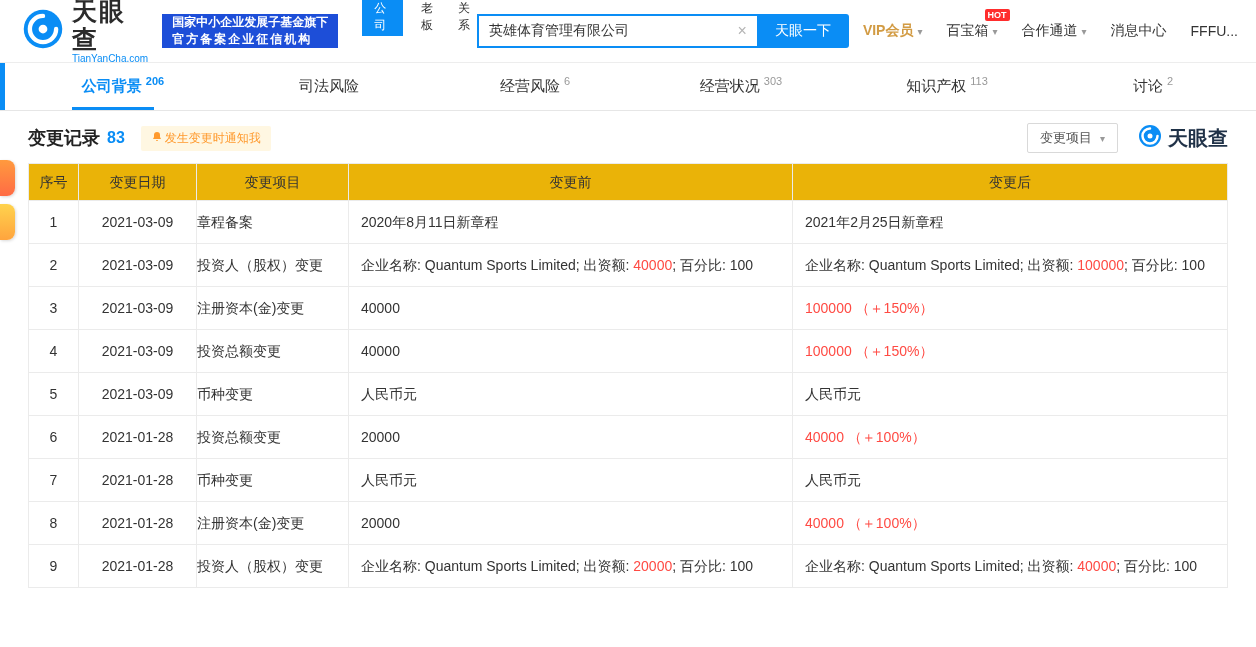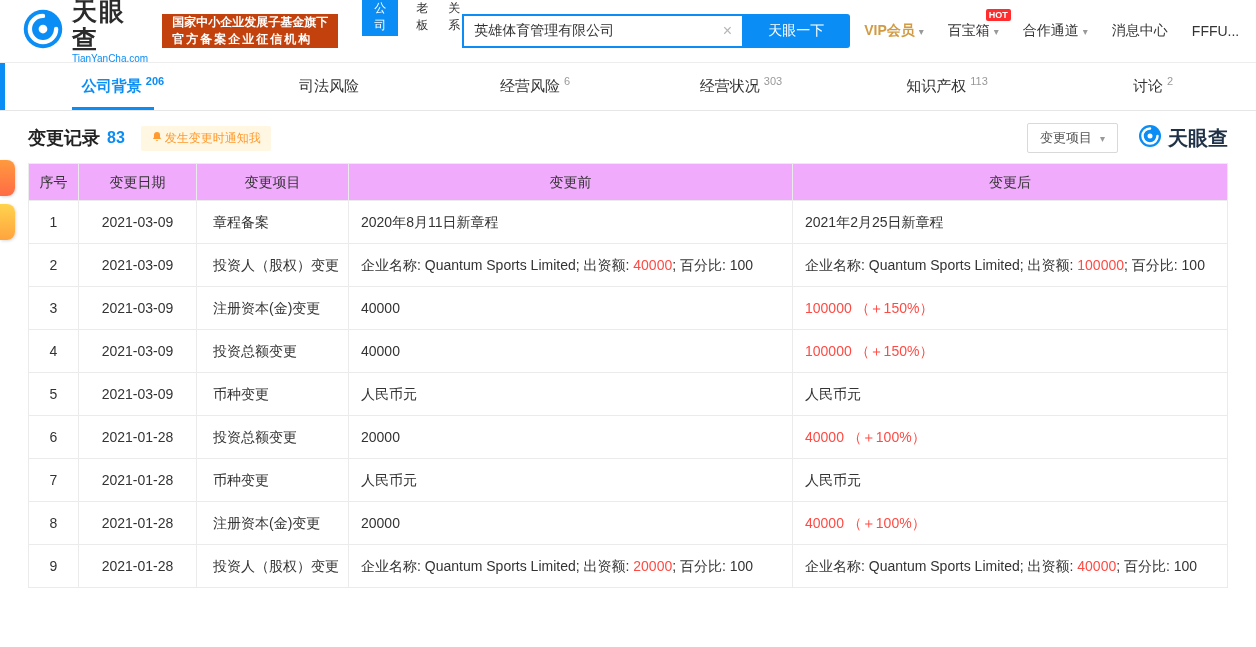--- a/index.html
+++ b/index.html
@@ -8,36 +8,36 @@
     background: #fff; color: #333;
   }
   .page { position: relative; width: 1256px; height: 647px; background: #fff; overflow: hidden; }
 
   
   .topbar { display: flex; align-items: center; height: 62px; padding: 0 14px 0 22px; gap: 14px; }
   .logo { display: flex; align-items: center; gap: 8px; }
   .logo-text { display: flex; flex-direction: column; line-height: 1.1; }
   .brand-cn { font-size: 25px; font-weight: bold; color: #2b2b2b; letter-spacing: 2px; }
   .brand-en { font-size: 10px; color: #0a8df5; }
-  .cert-badge { background: #c2410c; color: #fff; font-size: 12px; font-weight: bold;
+  .cert-badge { background: #1d4ed8; color: #fff; font-size: 12px; font-weight: bold;
                 line-height: 17px; padding: 0 10px; white-space: nowrap; }
   .cert-badge .l2 { letter-spacing: 2px; }
 
   .search-wrap { display: flex; flex-direction: row; margin-left: 10px; }
   .search-tabs { display: flex; align-items: flex-end; gap: 16px; height: 22px; font-size: 12px; color: #333; }
   .search-tab { cursor: pointer; padding: 2px 2px; }
   .search-tab.active { background: #0a8df5; color: #fff; padding: 2px 12px; }
   .search-row { display: flex; margin-top: 0; }
   .input-holder { position: relative; }
   .search-input { width: 280px; height: 34px; border: 2px solid #0a8df5; border-right: none;
                   padding: 0 30px 0 10px; font-size: 14px; color: #333; outline: none;
                   font-family: "Liberation Sans", "DejaVu Sans", sans-serif; }
   .clear-icon { position: absolute; right: 10px; top: 50%; transform: translateY(-50%);
                 color: #b5b5b5; font-size: 16px; cursor: pointer; }
-  .search-btn { width: 108px; height: 34px; background: #0a8df5; color: #fff; border: none;
+  .search-btn { width: 92px; height: 34px; background: #0a8df5; color: #fff; border: none;
                 font-size: 14px; cursor: pointer; font-family: inherit; border-radius: 0 3px 3px 0; }
 
   .top-right { margin-left: auto; display: flex; align-items: center; gap: 24px;
                font-size: 14px; color: #333; white-space: nowrap; padding-right: 4px; }
   .tr-item { position: relative; display: flex; align-items: center; gap: 4px; cursor: pointer; }
   .caret { font-size: 10px; color: #999; }
   .hot-badge { position: absolute; top: -13px; right: -12px; background: #ff2d2d; color: #fff;
                font-size: 9px; line-height: 12px; padding: 0 3px; border-radius: 2px; font-weight: bold; }
 
   
@@ -63,25 +63,25 @@
   .filter-btn { border: 1px solid #d9d9d9; background: #fff; color: #555; font-size: 13px;
                 padding: 5px 12px; display: flex; align-items: center; gap: 8px;
                 cursor: pointer; border-radius: 2px; font-family: inherit; }
   .watermark { display: flex; align-items: center; gap: 6px; font-size: 20px; font-weight: bold;
                color: #1f3147; }
 
   
   .chg-table { width: calc(100% - 56px); margin: 0 28px; border-collapse: collapse;
                table-layout: fixed; font-size: 14px; color: #333; }
   .chg-table th, .chg-table td { border: 1px solid #ebebeb; }
-  .chg-table th { background: #f0abfc; font-weight: normal; padding: 8px 6px; text-align: center;
+  .chg-table th { background: #eab308; font-weight: normal; padding: 8px 6px; text-align: center;
                   line-height: 20px; color: #333; }
   .chg-table td { padding: 11px 12px; line-height: 20px; white-space: nowrap; overflow: hidden; }
   td.c-seq, td.c-date { text-align: center; }
-  td.c-item { padding-left: 16px; }
+  td.c-item { padding-left: 0; }
   .red { color: #ff4a43; }
 
   
   .float-tabs { position: absolute; left: 0; top: 160px; display: flex; flex-direction: column; gap: 8px; }
   .float-tab { width: 15px; height: 36px; border-radius: 0 8px 8px 0; cursor: pointer;
                box-shadow: 1px 1px 3px rgba(0,0,0,.15); }
   .float-tab.t1 { background: linear-gradient(180deg, #ff9a3e, #ff6b45); }
   .float-tab.t2 { background: linear-gradient(180deg, #ffd34d, #ffa43e); }
 </style>
 </head>

